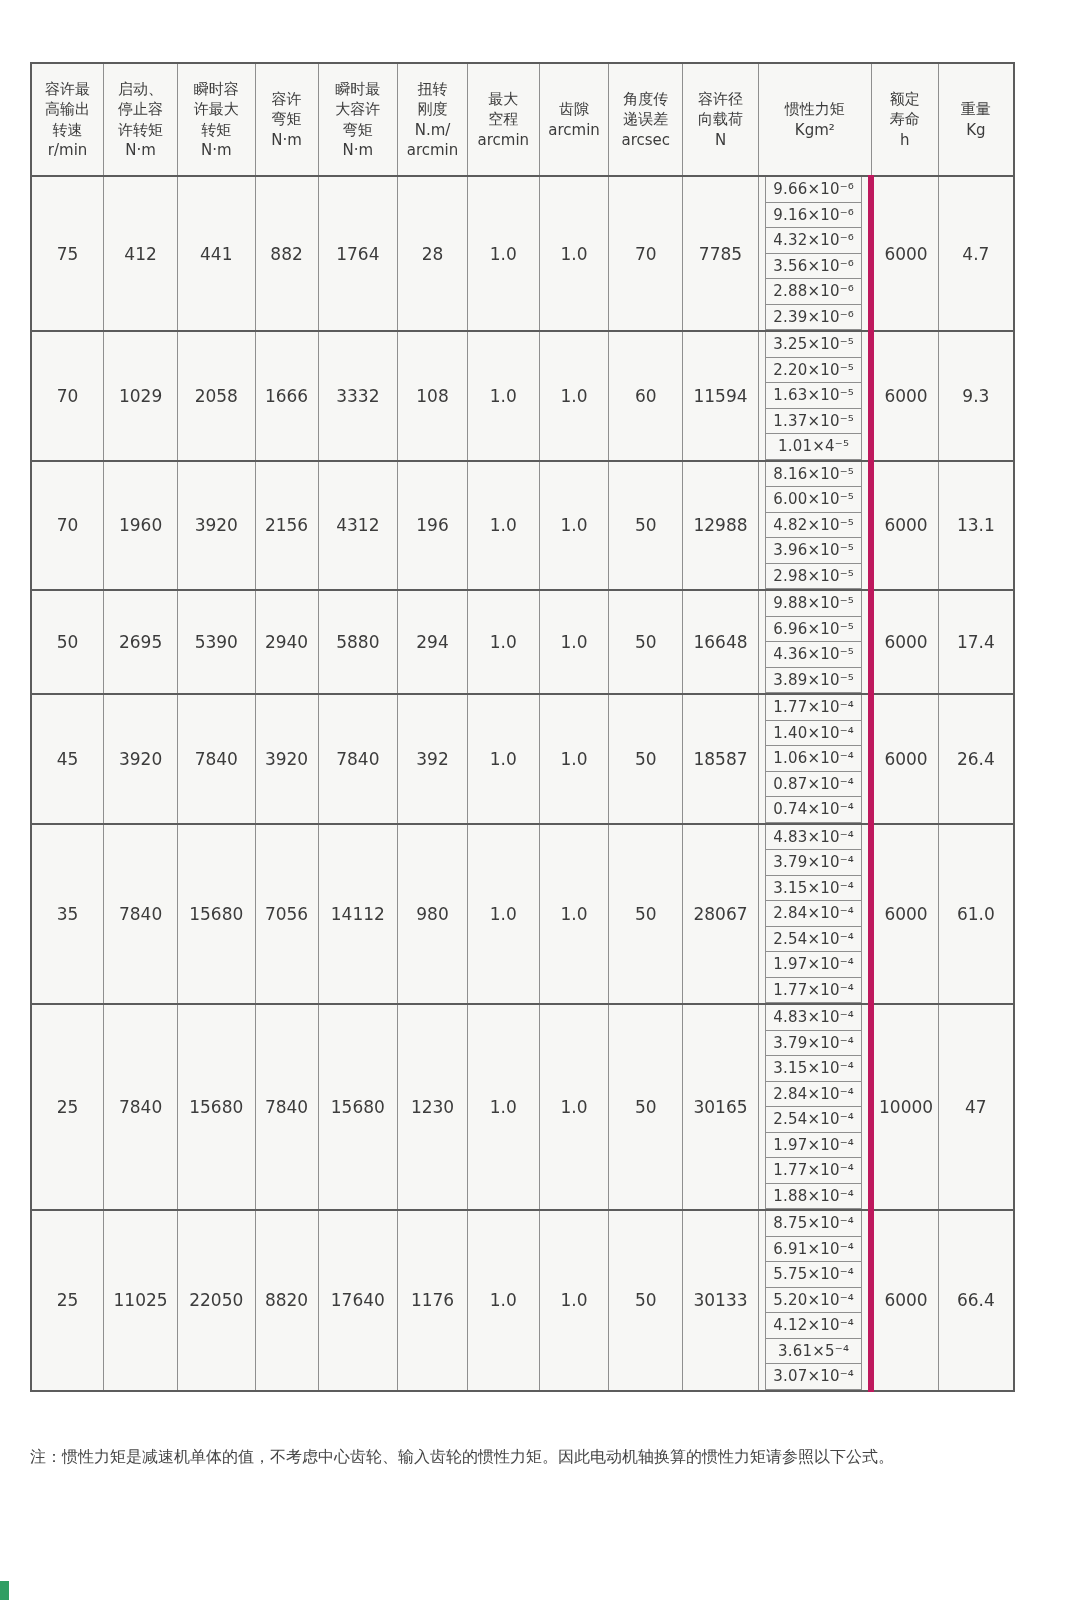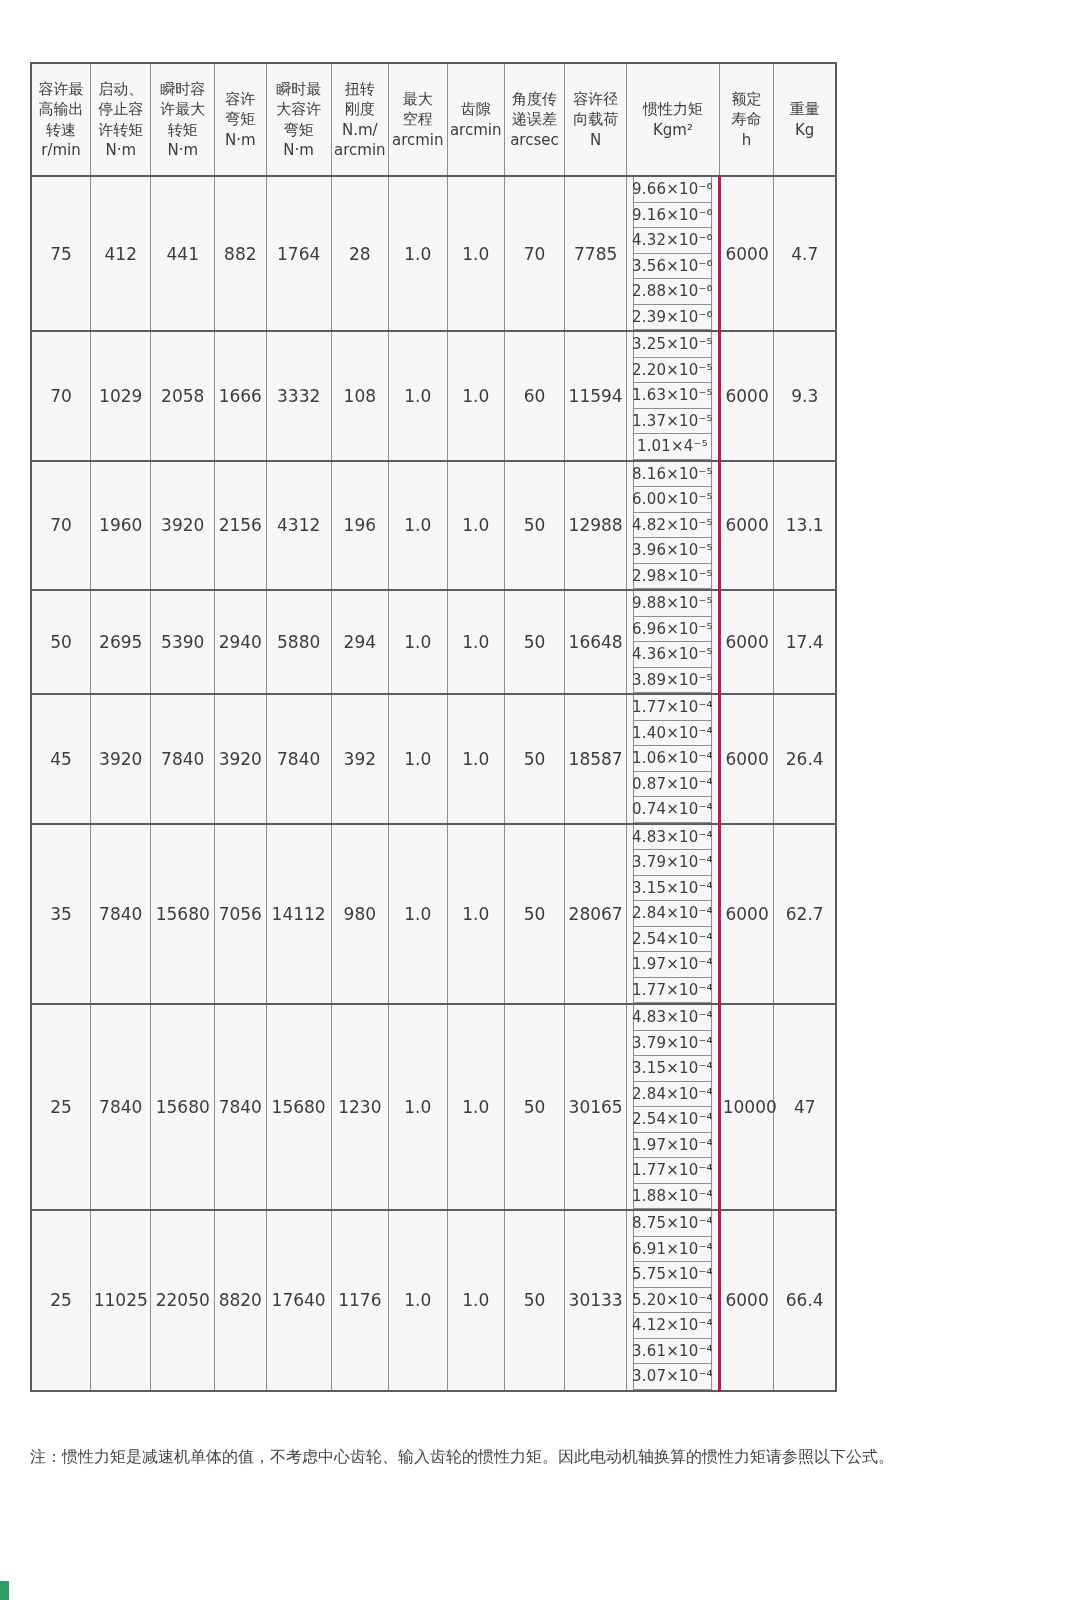--- a/index.html
+++ b/index.html
@@ -1,39 +1,39 @@
 <!DOCTYPE html>
 <html><head>
 <meta charset="utf-8">
 <style>
   html,body { margin:0; padding:0; }
   body {
     width:1084px; height:1600px; background:#ffffff; position:relative;
     font-family:"DejaVu Sans","Liberation Sans",sans-serif; color:#3c3c3c;
   }
-  .table-wrap { position:absolute; left:30px; top:62px; width:807px; }
+  .table-wrap { position:absolute; left:30px; top:62px; width:985px; }
   table.spec {
     border-collapse:collapse; width:100%; table-layout:fixed;
     background:#f7f7f5; border:2px solid #5c5c5c;
   }
   col.c1{width:7.4%} col.c2{width:7.5%} col.c3{width:7.9%} col.c4{width:6.4%}
   col.c5{width:8.1%} col.c6{width:7.1%} col.c7{width:7.3%} col.c8{width:7.1%}
   col.c9{width:7.5%} col.c10{width:7.7%} col.c11{width:11.5%} col.c12{width:6.8%} col.c13{width:7.7%}
   th {
     border:1px solid #8f8f8f; border-bottom:2px solid #5c5c5c;
     font-weight:400; font-size:15px; line-height:1.35; white-space:pre-line;
     height:111px; vertical-align:middle; text-align:center; padding:0 2px; color:#3c3c3c;
   }
   td.val {
     border-left:1px solid #8f8f8f; border-right:1px solid #8f8f8f;
     text-align:center; vertical-align:middle; font-size:17px; padding:0 2px;
   }
   tr.group-start td { border-top:2px solid #5c5c5c; }
   td.inertia {
-    border-left:1px solid #8f8f8f; border-right:3px solid #be185d;
+    border-left:1px solid #8f8f8f; border-right:6px solid #be185d;
     border-bottom:none; padding:0 6px; vertical-align:middle;
   }
   .ibox {
     box-sizing:border-box; height:25.5px;
     border:1px solid #8f8f8f; border-top:none;
     display:flex; align-items:center; justify-content:center;
     font-size:15px; letter-spacing:0.2px;
   }
   tr.group-start .ibox { border-top:none; }
   .note {
@@ -301,21 +301,21 @@
           <td rowspan="7" class="val">14112</td>
           <td rowspan="7" class="val">980</td>
           <td rowspan="7" class="val">1.0</td>
           <td rowspan="7" class="val">1.0</td>
           <td rowspan="7" class="val">50</td>
           <td rowspan="7" class="val">28067</td>
           <td class="inertia">
             <div class="ibox">4.83×10⁻⁴</div>
           </td>
           <td rowspan="7" class="val">6000</td>
-          <td rowspan="7" class="val">62.7</td>
+          <td rowspan="7" class="val">61.0</td>
         </tr>
         <tr style="height: 25.5px;">
           <td class="inertia">
             <div class="ibox">3.79×10⁻⁴</div>
           </td>
         </tr>
         <tr style="height: 25.5px;">
           <td class="inertia">
             <div class="ibox">3.15×10⁻⁴</div>
           </td>
@@ -424,21 +424,21 @@
             <div class="ibox">5.20×10⁻⁴</div>
           </td>
         </tr>
         <tr style="height: 25.5px;">
           <td class="inertia">
             <div class="ibox">4.12×10⁻⁴</div>
           </td>
         </tr>
         <tr style="height: 25.5px;">
           <td class="inertia">
-            <div class="ibox">3.61×10⁻⁴</div>
+            <div class="ibox">3.61×5⁻⁴</div>
           </td>
         </tr>
         <tr style="height: 25.5px;">
           <td class="inertia">
             <div class="ibox">3.07×10⁻⁴</div>
           </td>
         </tr>
       </tbody>
   </table>
 </div>

